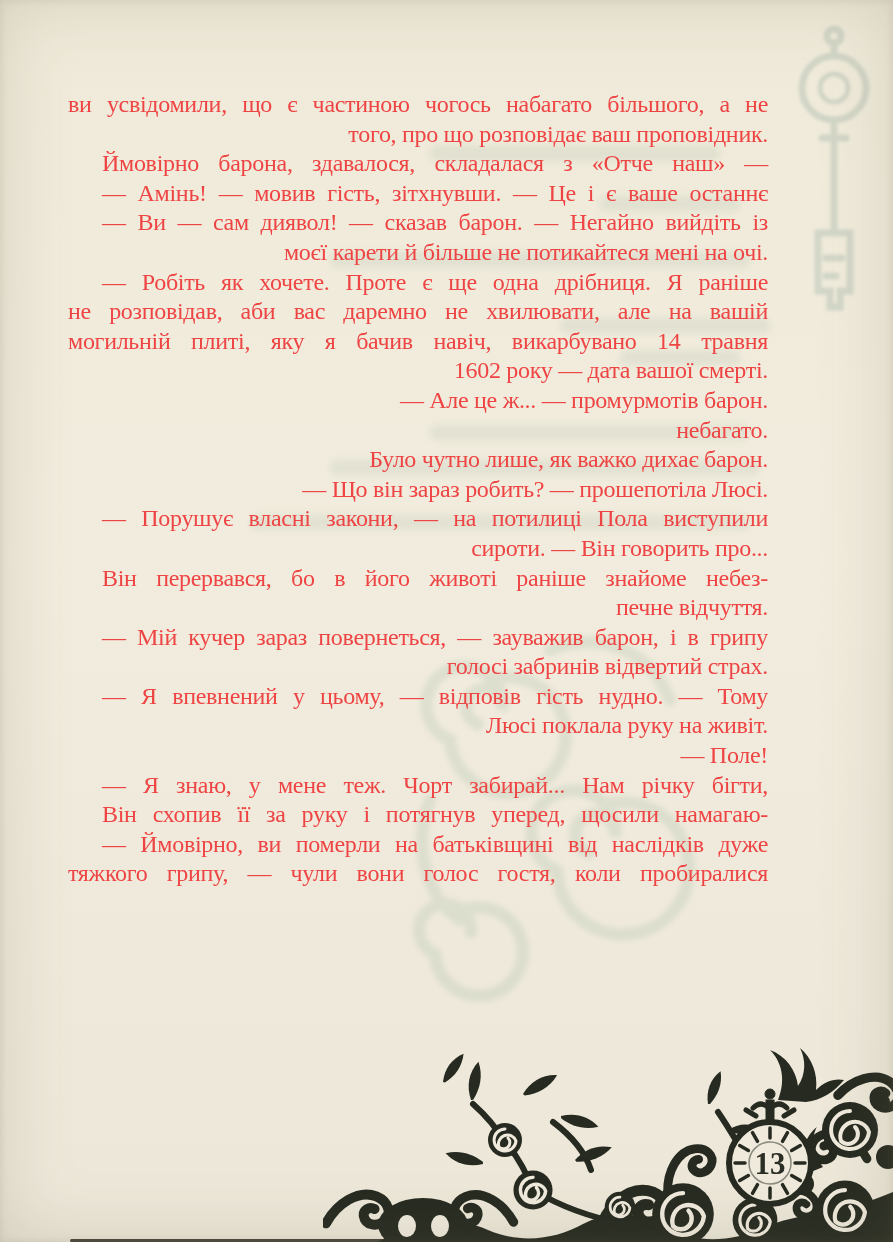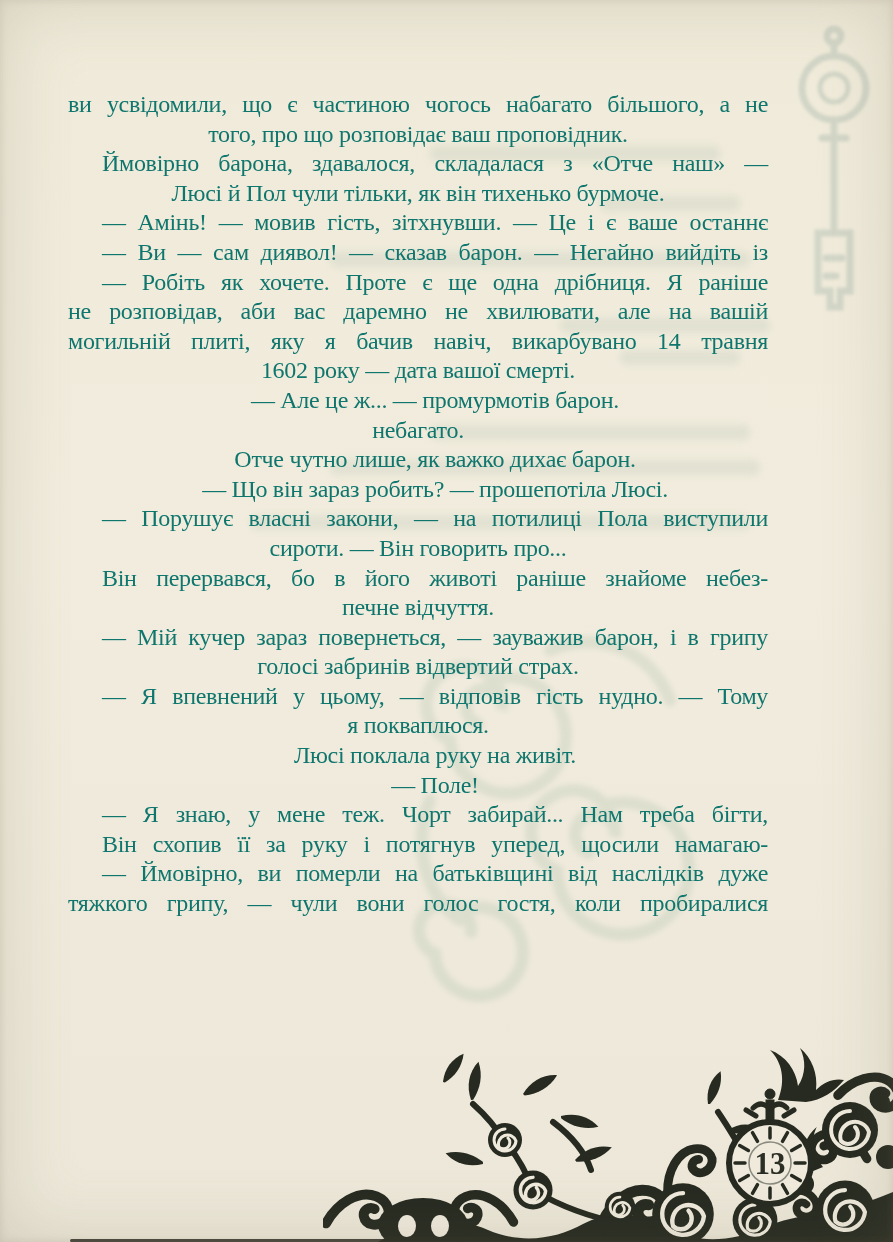--- a/index.html
+++ b/index.html
@@ -8,23 +8,23 @@
     background:linear-gradient(180deg,#efead9 0%,#f1ecdd 45%,#ece7d8 100%);
     font-family:"Liberation Serif","DejaVu Serif",serif;
   }
   .vignette{
     position:absolute;inset:0;pointer-events:none;z-index:9;
     box-shadow:inset 0 0 70px rgba(125,115,92,.22), inset 0 0 8px rgba(125,115,92,.18);
   }
   
   .text-block{
     position:absolute;left:68px;top:90px;width:700px;z-index:3;
-    font-size:24px;line-height:29.6px;color:#0f766e;letter-spacing:-0.3px;
-  }
-  .line{text-align:center;white-space:normal;}
+    font-size:24px;line-height:29.6px;color:#ef4444;letter-spacing:-0.3px;
+  }
+  .line{text-align:right;white-space:normal;}
   .line.j{text-align:justify;text-align-last:justify;}
   .line.ind{text-indent:34px;}
   
   .ghost{
     position:absolute;height:15px;border-radius:7px;z-index:1;
     background:rgba(160,182,168,.18);filter:blur(3px);
   }
   
   .bleed-floral{position:absolute;left:370px;top:590px;z-index:1;opacity:.14;filter:blur(2.5px);}
   
@@ -72,42 +72,41 @@
     <path d="M34,120 L58,120"></path>
     <path d="M30,215 h32 v58 h-10 v16 h-10 v-16 h-12 z"></path>
     <path d="M38,240 h16 M38,258 h10"></path>
   </g>
 </svg>
 
 <div class="text-block" id="text-block">
     <div class="line j">ви усвідомили, що є частиною чогось набагато більшого, а не</div>
     <div class="line">того, про що розповідає ваш проповідник.</div>
     <div class="line ind j">Ймовірно барона, здавалося, складалася з «Отче наш» —</div>
-    <div class="line">Люсі й Пол чули тільки, як він тихенько бурмоче.</div>
     <div class="line ind j">— Амінь! — мовив гість, зітхнувши. — Це і є ваше останнє</div>
     <div class="line ind j">— Ви — сам диявол! — сказав барон. — Негайно вийдіть із</div>
+    <div class="line">моєї карети й більше не потикайтеся мені на очі.</div>
     <div class="line ind j">— Робіть як хочете. Проте є ще одна дрібниця. Я раніше</div>
     <div class="line j">не розповідав, аби вас даремно не хвилювати, але на вашій</div>
     <div class="line j">могильній плиті, яку я бачив навіч, викарбувано 14 травня</div>
     <div class="line">1602 року — дата вашої смерті.</div>
     <div class="line ind">— Але це ж... — промурмотів барон.</div>
     <div class="line">небагато.</div>
-    <div class="line ind">Отче чутно лише, як важко дихає барон.</div>
+    <div class="line ind">Було чутно лише, як важко дихає барон.</div>
     <div class="line ind">— Що він зараз робить? — прошепотіла Люсі.</div>
     <div class="line ind j">— Порушує власні закони, — на потилиці Пола виступили</div>
     <div class="line">сироти. — Він говорить про...</div>
     <div class="line ind j">Він перервався, бо в його животі раніше знайоме небез-</div>
     <div class="line">печне відчуття.</div>
     <div class="line ind j">— Мій кучер зараз повернеться, — зауважив барон, і в грипу</div>
     <div class="line">голосі забринів відвертий страх.</div>
     <div class="line ind j">— Я впевнений у цьому, — відповів гість нудно. — Тому</div>
-    <div class="line">я покваплюся.</div>
     <div class="line ind">Люсі поклала руку на живіт.</div>
     <div class="line ind">— Поле!</div>
-    <div class="line ind j">— Я знаю, у мене теж. Чорт забирай... Нам треба бігти,</div>
+    <div class="line ind j">— Я знаю, у мене теж. Чорт забирай... Нам річку бігти,</div>
     <div class="line ind j">Він схопив її за руку і потягнув уперед, щосили намагаю-</div>
     <div class="line ind j">— Ймовірно, ви померли на батьківщині від наслідків дуже</div>
     <div class="line j">тяжкого грипу, — чули вони голос гостя, коли пробиралися</div>
   </div>
 
 <div class="scan-line"></div>
 
 <svg class="ornament" width="570" height="200" viewBox="0 0 570 200">
   <defs>
     <g id="curl">

